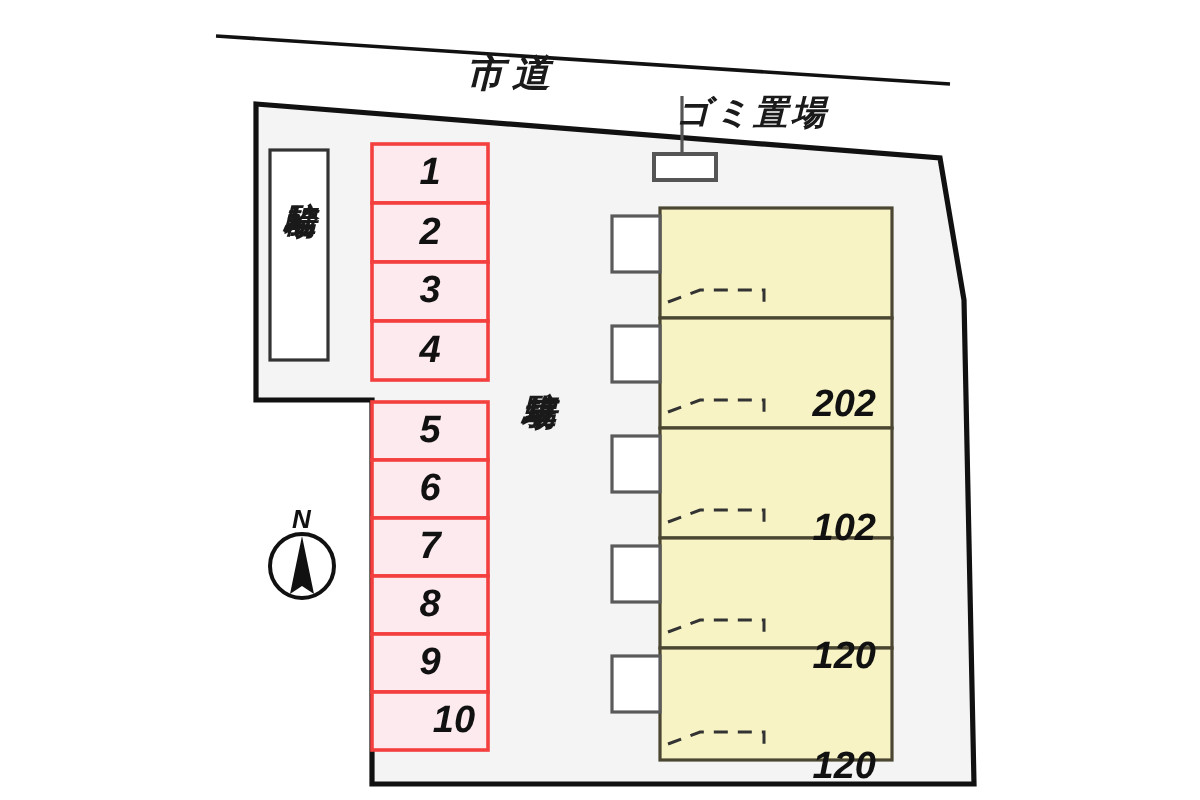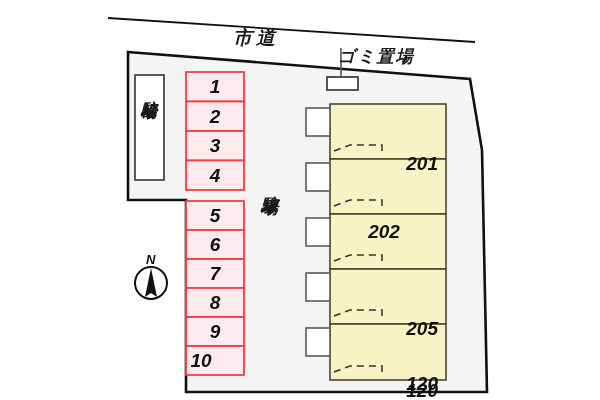--- a/index.html
+++ b/index.html
@@ -141,30 +141,29 @@
   <div class="stall-num" style="left:186px; top:77px; width:58px;">1</div>
   <div class="stall-num" style="left:186px; top:106.5px; width:58px;">2</div>
   <div class="stall-num" style="left:186px; top:136px; width:58px;">3</div>
   <div class="stall-num" style="left:186px; top:165.5px; width:58px;">4</div>
 
   <div class="stall-num" style="left:186px; top:206px; width:58px;">5</div>
   <div class="stall-num" style="left:186px; top:235px; width:58px;">6</div>
   <div class="stall-num" style="left:186px; top:264px; width:58px;">7</div>
   <div class="stall-num" style="left:186px; top:293px; width:58px;">8</div>
   <div class="stall-num" style="left:186px; top:322px; width:58px;">9</div>
-  <div class="stall-num" style="left:172px; top:351px; width:58px;">10</div>
+  <div class="stall-num" style="left:198px; top:351px; width:58px;">10</div>
 
   <div class="unit-num" style="left:330px; top:113px; width:108px;">
-    <div>201</div>
   </div>
-  <div class="unit-num" style="left:330px; top:181px; width:108px;text-align:center;">
+  <div class="unit-num" style="left:330px; top:152px; width:108px;">
     <div>202</div>
+    <div>102</div>
   </div>
   <div class="unit-num" style="left:330px; top:278px; width:108px;">
-    <div>205</div>
     <div>120</div>
   </div>
   <div class="unit-num" style="left:330px; top:333px; width:108px;">
     <div>120</div>
     
   </div>
 
 </div>
 
 </body></html>

